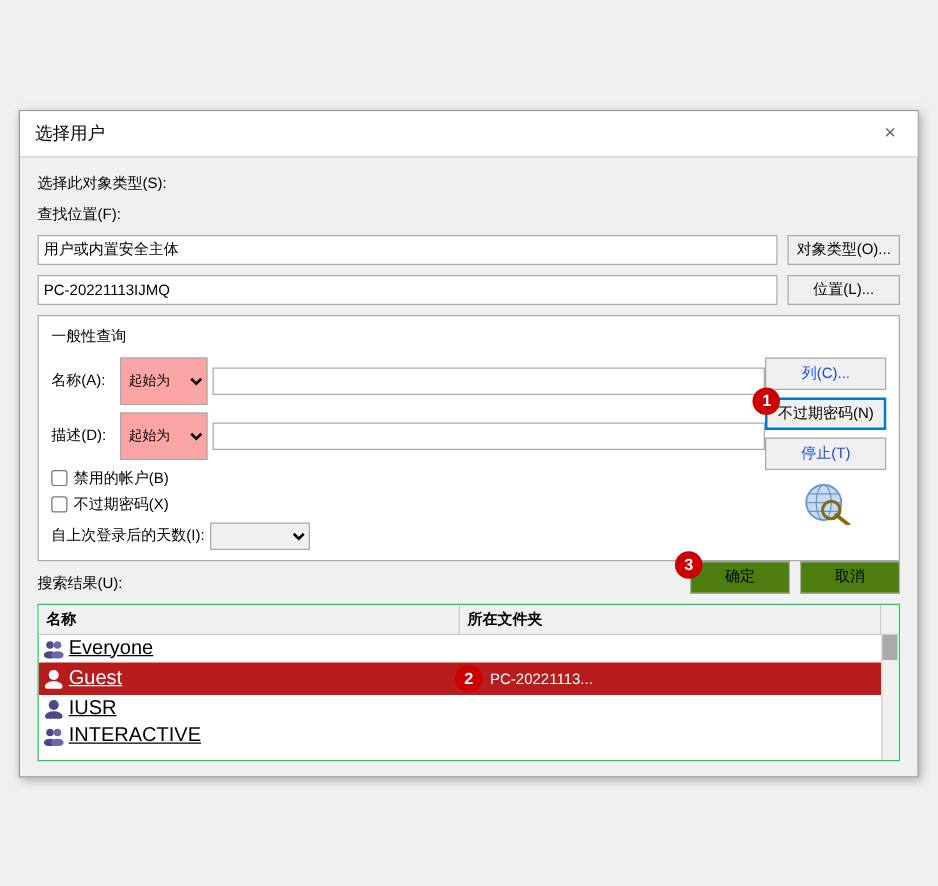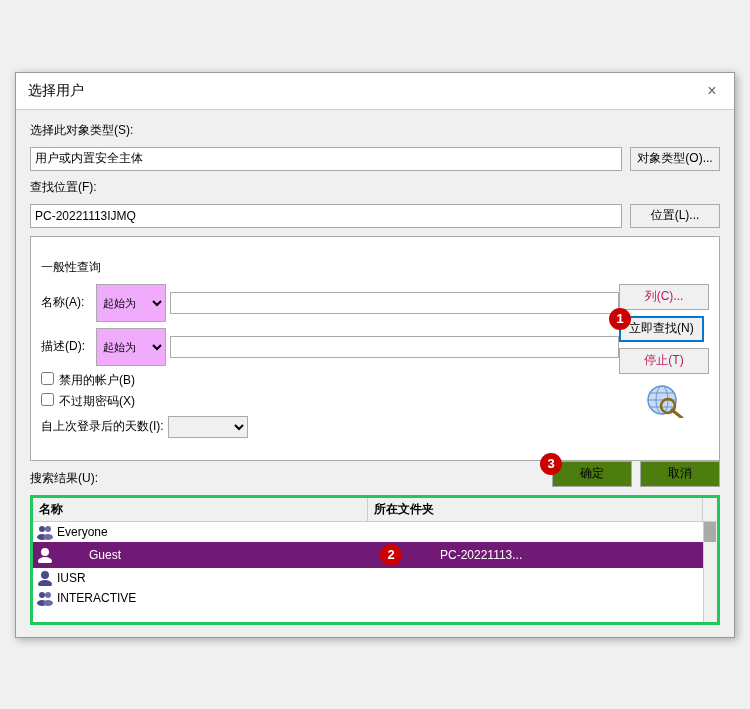--- a/index.html
+++ b/index.html
@@ -74,21 +74,21 @@
       background: #f0f0f0;
       border: 1px solid #aaa;
       cursor: pointer;
       font-size: 12px;
       white-space: nowrap;
     }
     .section-box {
       border: 1px solid #aaa;
       background: #fff;
       margin-bottom: 0;
-      padding: 22px 10px;
+      padding: 8px 10px;
     }
     .section-title {
       font-size: 12px;
       color: #000;
       margin-bottom: 8px;
     }
     .query-grid {
       display: flex;
     }
     .query-left {
@@ -107,37 +107,37 @@
     }
     .query-label {
       font-size: 12px;
       min-width: 55px;
       white-space: nowrap;
     }
     .query-select {
       width: 70px;
       height: 38px;
       border: 1px solid #aaa;
-      background: #f0abfc;
+      background: #fca5a5;
       font-size: 11px;
       padding: 0 2px;
     }
     .query-input {
       flex: 1;
       height: 22px;
       border: 1px solid #aaa;
       background: #fff;
       padding: 0 4px;
       font-size: 12px;
       margin-left: 4px;
       outline: none;
     }
     .checkbox-row {
       display: flex;
-      align-items: flex-start;
+      align-items: center;
       margin-bottom: 4px;
       font-size: 12px;
     }
     .checkbox-row input {
       margin-right: 5px;
     }
     .days-row {
       display: flex;
       align-items: center;
       margin-top: 6px;
@@ -158,21 +158,21 @@
       cursor: pointer;
       font-size: 12px;
       white-space: nowrap;
       padding: 0 8px;
     }
     .right-btn.primary {
       border: 2px solid #0078d4;
       background: #f0f0f0;
     }
     .right-btn.disabled {
-      color: #be185d;
+      color: #1d4ed8;
       cursor: default;
       text-align: center;
     }
     .icon-area {
       display: flex;
       justify-content: center;
       align-items: center;
       height: 40px;
     }
     .bottom-row {
@@ -184,21 +184,21 @@
     }
     .ok-btn {
       min-width: 72px;
       height: 26px;
       border: 1px solid #aaa;
       background: #4d7c0f;
       cursor: pointer;
       font-size: 12px;
     }
     .results-section {
-      border: 3px solid #22c55e;
+      border: 1px solid #22c55e;
       background: #fff;
     }
     .results-table-header {
       display: flex;
       background: #f0f0f0;
       border-bottom: 1px solid #ccc;
       font-size: 12px;
       font-weight: bold;
     }
     .results-table-header .col {
@@ -211,29 +211,29 @@
       height: 100px;
       overflow-y: auto;
     }
     .result-row {
       display: flex;
       align-items: center;
       padding: 2px 4px;
       font-size: 12px;
       cursor: pointer;
     }
-    .result-row.selected { background: #701a75; color: #fff; gap: 32px; }
+    .result-row.selected { background: #b91c1c; color: #fff; }
     .result-row.selected .col-folder-val { color: #fff; }
     .result-icon {
       width: 16px;
       height: 16px;
       margin-right: 4px;
       flex-shrink: 0;
     }
-    .row-name { flex: 1; font-size: 12px; }
+    .row-name { flex: 1; font-size: 16px; text-decoration: underline; }
     .col-folder-val { flex: 1; font-size: 12px; }
     .scrollbar-area {
       width: 14px;
       background: #f0f0f0;
       border-left: 1px solid #ccc;
     }
     
     .badge {
       display: inline-flex;
       align-items: center;
@@ -262,26 +262,26 @@
     <span class="title-bar-text">选择用户</span>
     <span class="close-btn">×</span>
   </div>
 
   <div class="dialog-body">
 
     <div class="field-row">
       <span class="field-label">选择此对象类型(S):</span>
     </div>
     <div class="field-row">
+      <span class="field-label">查找位置(F):</span>
+    </div>
+
+    <div class="field-row">
       <input type="text" class="field-input" readonly="" value="用户或内置安全主体" style="">
       <button class="field-button">对象类型(O)...</button>
-    </div>
-
-    <div class="field-row">
-      <span class="field-label">查找位置(F):</span>
     </div>
     <div class="field-row">
       <input type="text" class="field-input" readonly="" value="PC-20221113IJMQ" style="">
       <button class="field-button">位置(L)...</button>
     </div>
 
     <div class="section-box">
       <div class="section-title">一般性查询</div>
       <div class="query-grid">
         <div class="query-left">
@@ -317,21 +317,21 @@
               <option></option>
             </select>
           </div>
         </div>
 
         <div class="query-right">
           <button class="right-btn disabled">列(C)...</button>
 
           <div class="btn-with-badge" style="position:relative;">
             <span class="badge" style="top:-8px; left:-10px; z-index:10;">1</span>
-            <button class="right-btn primary">立即查找(N)</button>
+            <button class="right-btn primary">不过期密码(N)</button>
           </div>
 
           <button class="right-btn disabled">停止(T)</button>
 
           <div class="icon-area">
             <svg width="40" height="36" viewBox="0 0 40 36">
 
               <ellipse cx="18" cy="18" rx="14" ry="14" fill="#c8daf5" stroke="#6699cc" stroke-width="1.5"></ellipse>
               <ellipse cx="18" cy="18" rx="6" ry="14" fill="none" stroke="#6699cc" stroke-width="1"></ellipse>
               <line x1="4" y1="18" x2="32" y2="18" stroke="#6699cc" stroke-width="1"></line>

